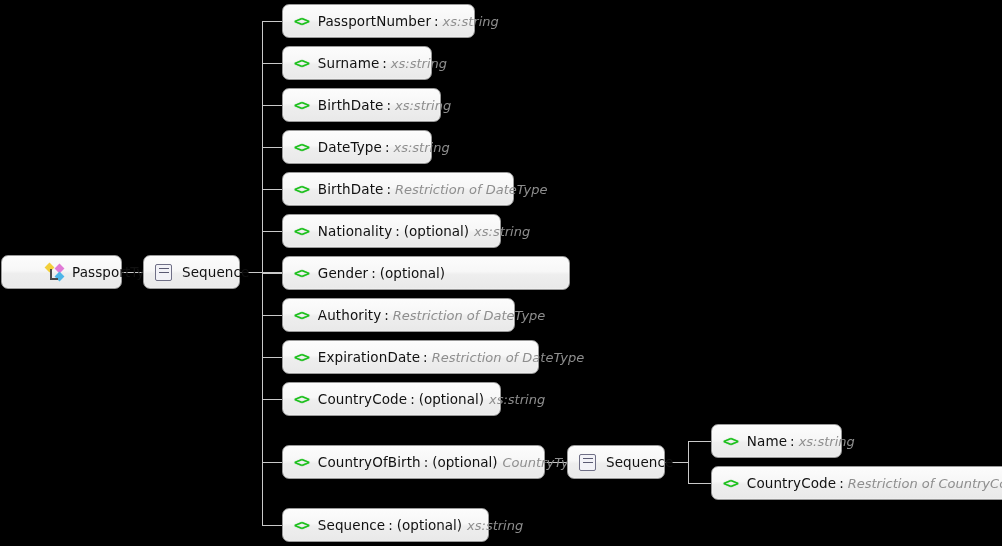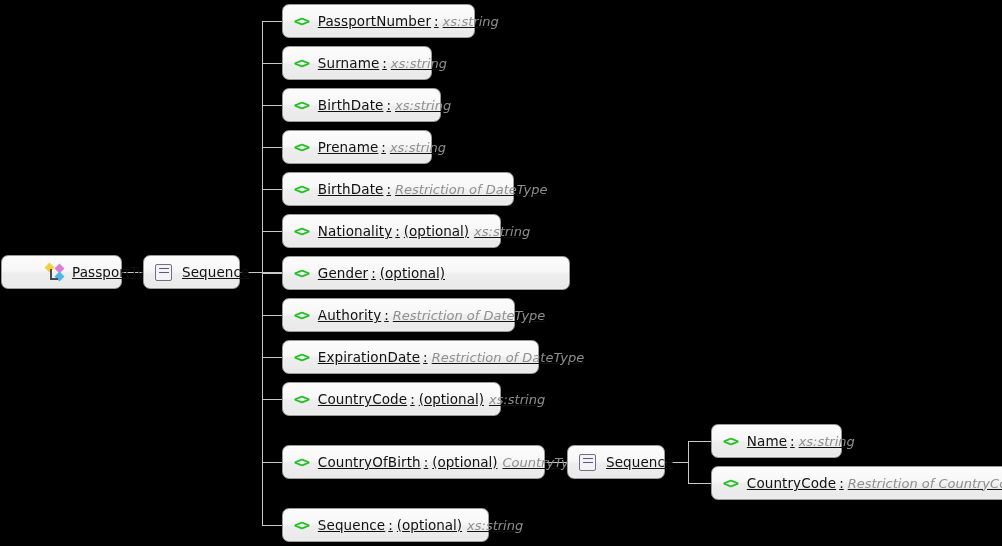--- a/index.html
+++ b/index.html
@@ -27,21 +27,21 @@
     align-items:center;
     padding:0 13px 0 11px;
     border:1px solid #9a9a9a;
     border-radius:7px;
     background:linear-gradient(to bottom,#fcfcfc 0%,#f7f7f7 45%,#eeeeee 55%,#e9e9e9 100%);
     box-shadow:2px 3px 0 rgba(0,0,0,0.55), 0 0 0 1px rgba(255,255,255,0.25) inset;
     white-space:nowrap;
     font-size:13.5px;
     color:#111;
   }
-  .node .lbl{display:flex;align-items:center;text-decoration:underline;}
+  .node .lbl{display:flex;align-items:center;}
 
   
   .ename{color:#111;font-size:13.5px;letter-spacing:0.1px;}
   .colon{color:#111;padding:0 4px 0 3px;}
   .opt{color:#111;font-size:13.5px;padding-right:5px;}
   .etype{color:#8e8e8e;font-style:italic;font-size:13px;}
 
   
   .ico{display:inline-block;flex:0 0 auto;margin-right:9px;}
 
@@ -158,21 +158,21 @@
       <span class="ename">BirthDate</span>
       <span class="colon">:</span>
 
       <span class="etype">xs:string</span>
     </span>
   </div>
 
   <div class="node" style="left:282px;top:130px;width:150px;">
     <span class="ico ico-code">&lt;&gt;</span>
     <span class="lbl">
-      <span class="ename">Prename</span>
+      <span class="ename">DateType</span>
       <span class="colon">:</span>
 
       <span class="etype">xs:string</span>
     </span>
   </div>
 
   <div class="node" style="left:282px;top:172px;width:232px;">
     <span class="ico ico-code">&lt;&gt;</span>
     <span class="lbl">
       <span class="ename">BirthDate</span>

